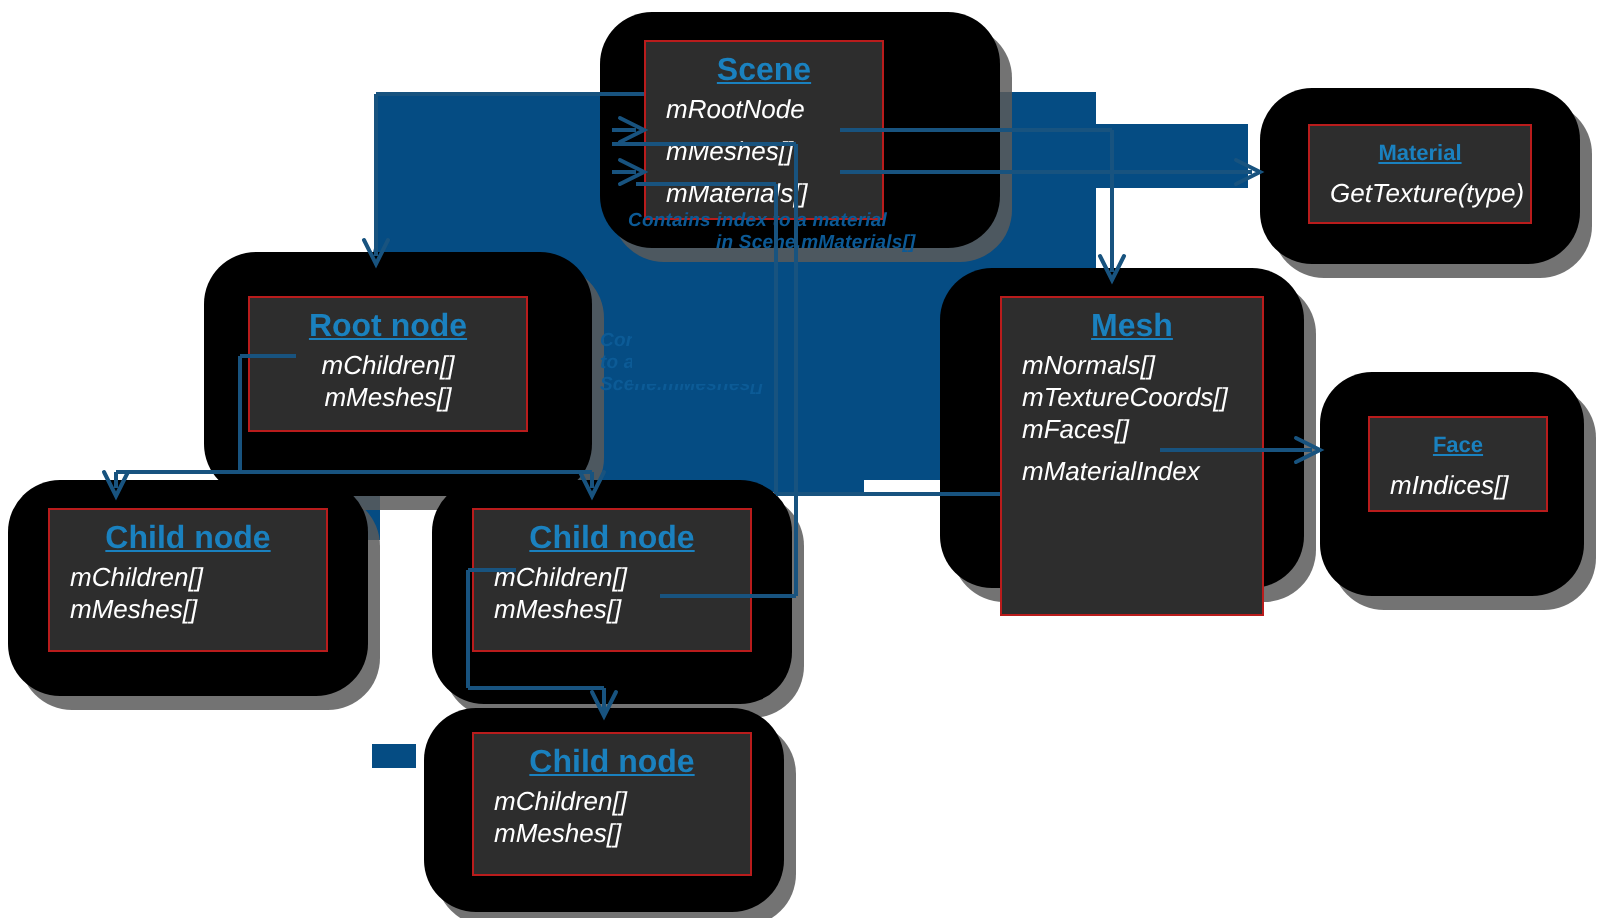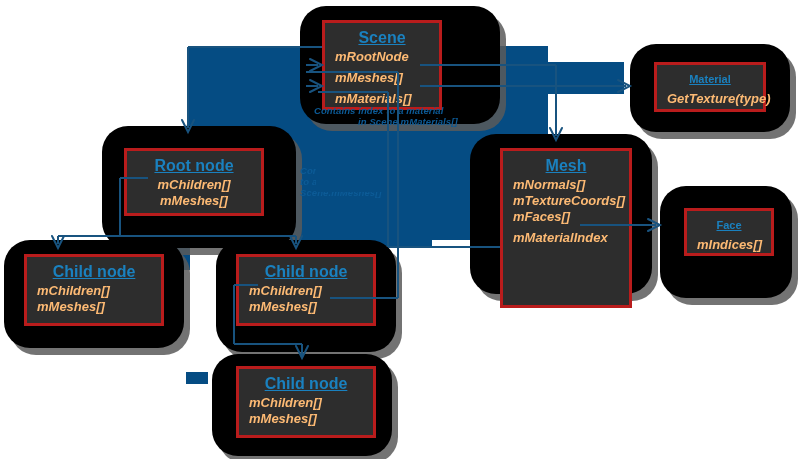--- a/index.html
+++ b/index.html
@@ -16,40 +16,40 @@
   
   .card{
     position:absolute;
     background:#000000;
     border-radius:26px;
     box-shadow:6px 7px 0 0 rgba(90,90,90,.85);
   }
   .inner{
     position:absolute;
     background:#2d2d2d;
-    border:3px solid #b91c1c;
+    border:1px solid #b91c1c;
     box-sizing:border-box;
     text-align:center;
     padding:5px 10px 7px 10px;
   }
   .title{
     color:#1a81bf;
     font-weight:bold;
     text-decoration:underline;
     font-size:16px;
     line-height:19px;
     white-space:nowrap;
     display:block;
     margin-bottom:2px;
   }
   .fields{display:block;text-align:left;}
   .field{
-    color:#fdba74;
+    color:#ffffff;
     font-style:italic;
-    font-weight:bold;
+    font-weight:normal;
     font-size:13px;
     line-height:16px;
     white-space:nowrap;
     display:block;
   }
   .field.spaced{margin-top:5px;}
   .inner.small .title{font-size:11px;}
   .inner.small .field{text-align:center;}
 
   

